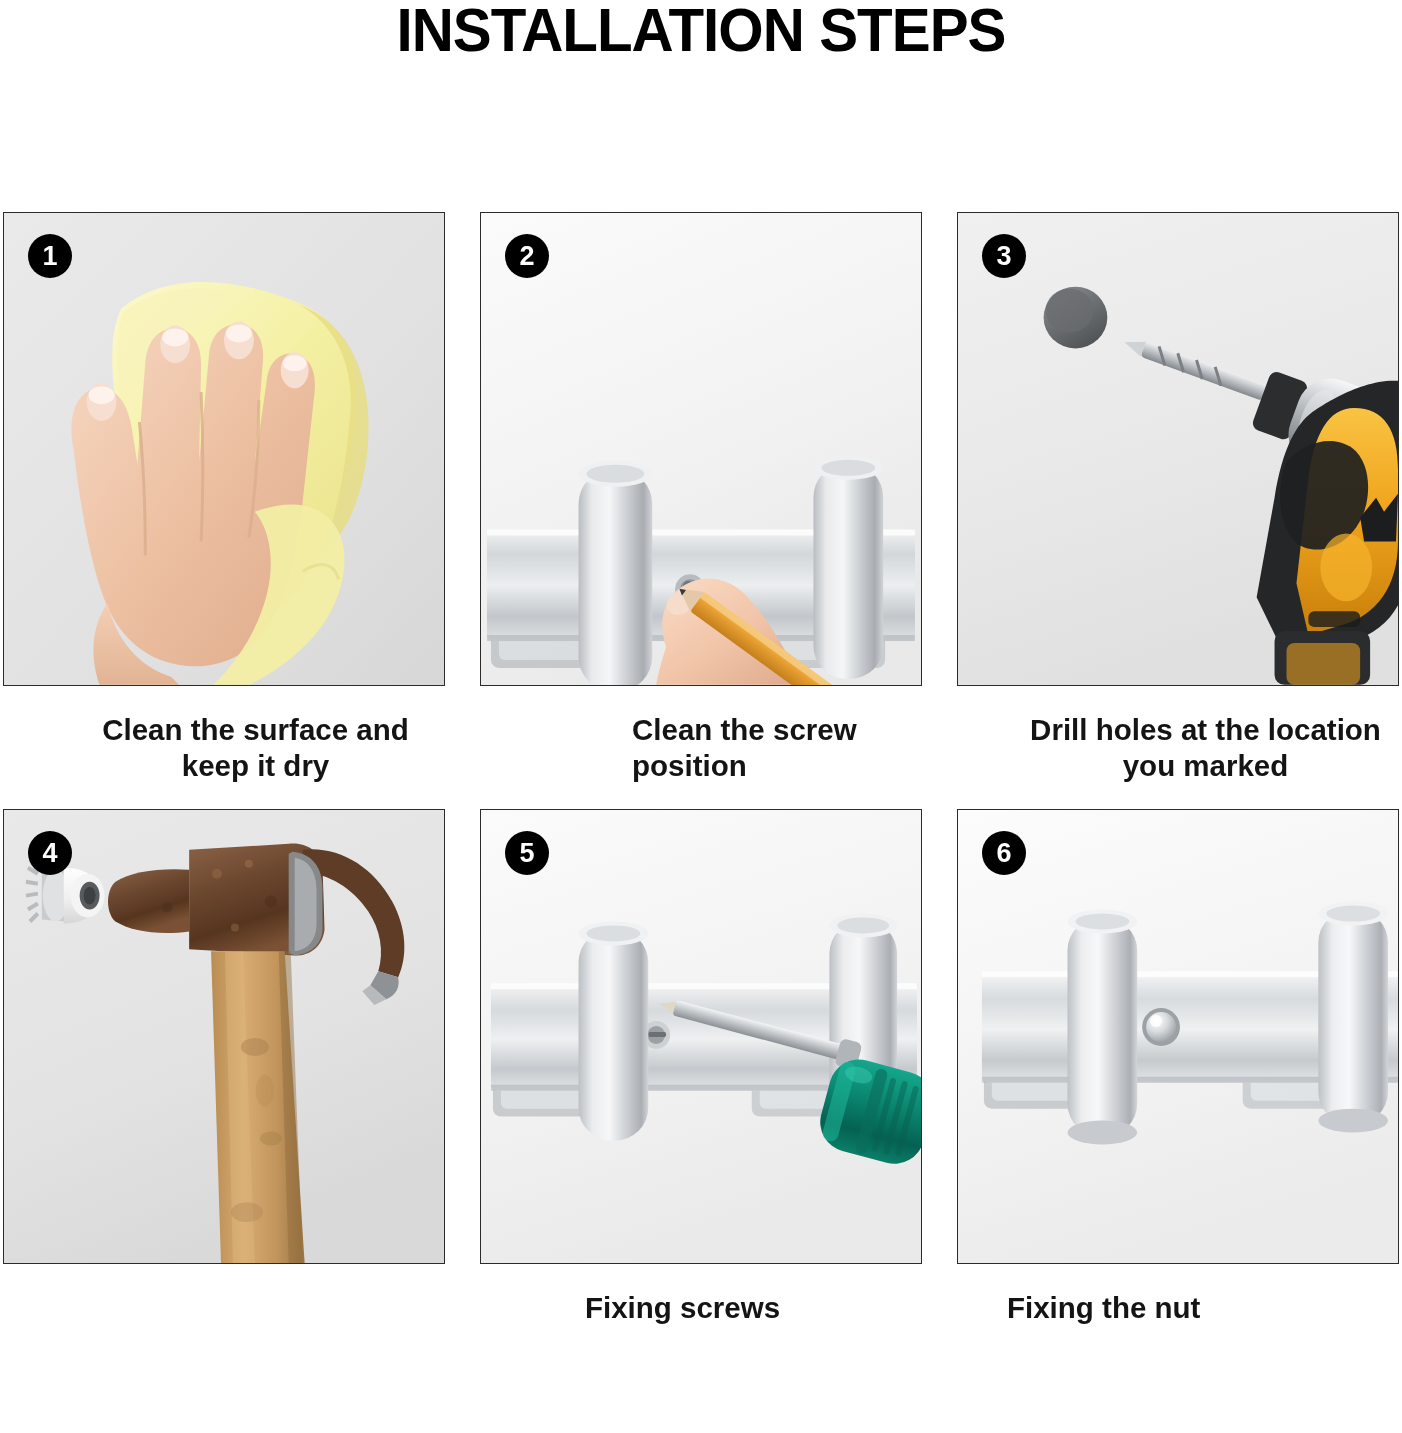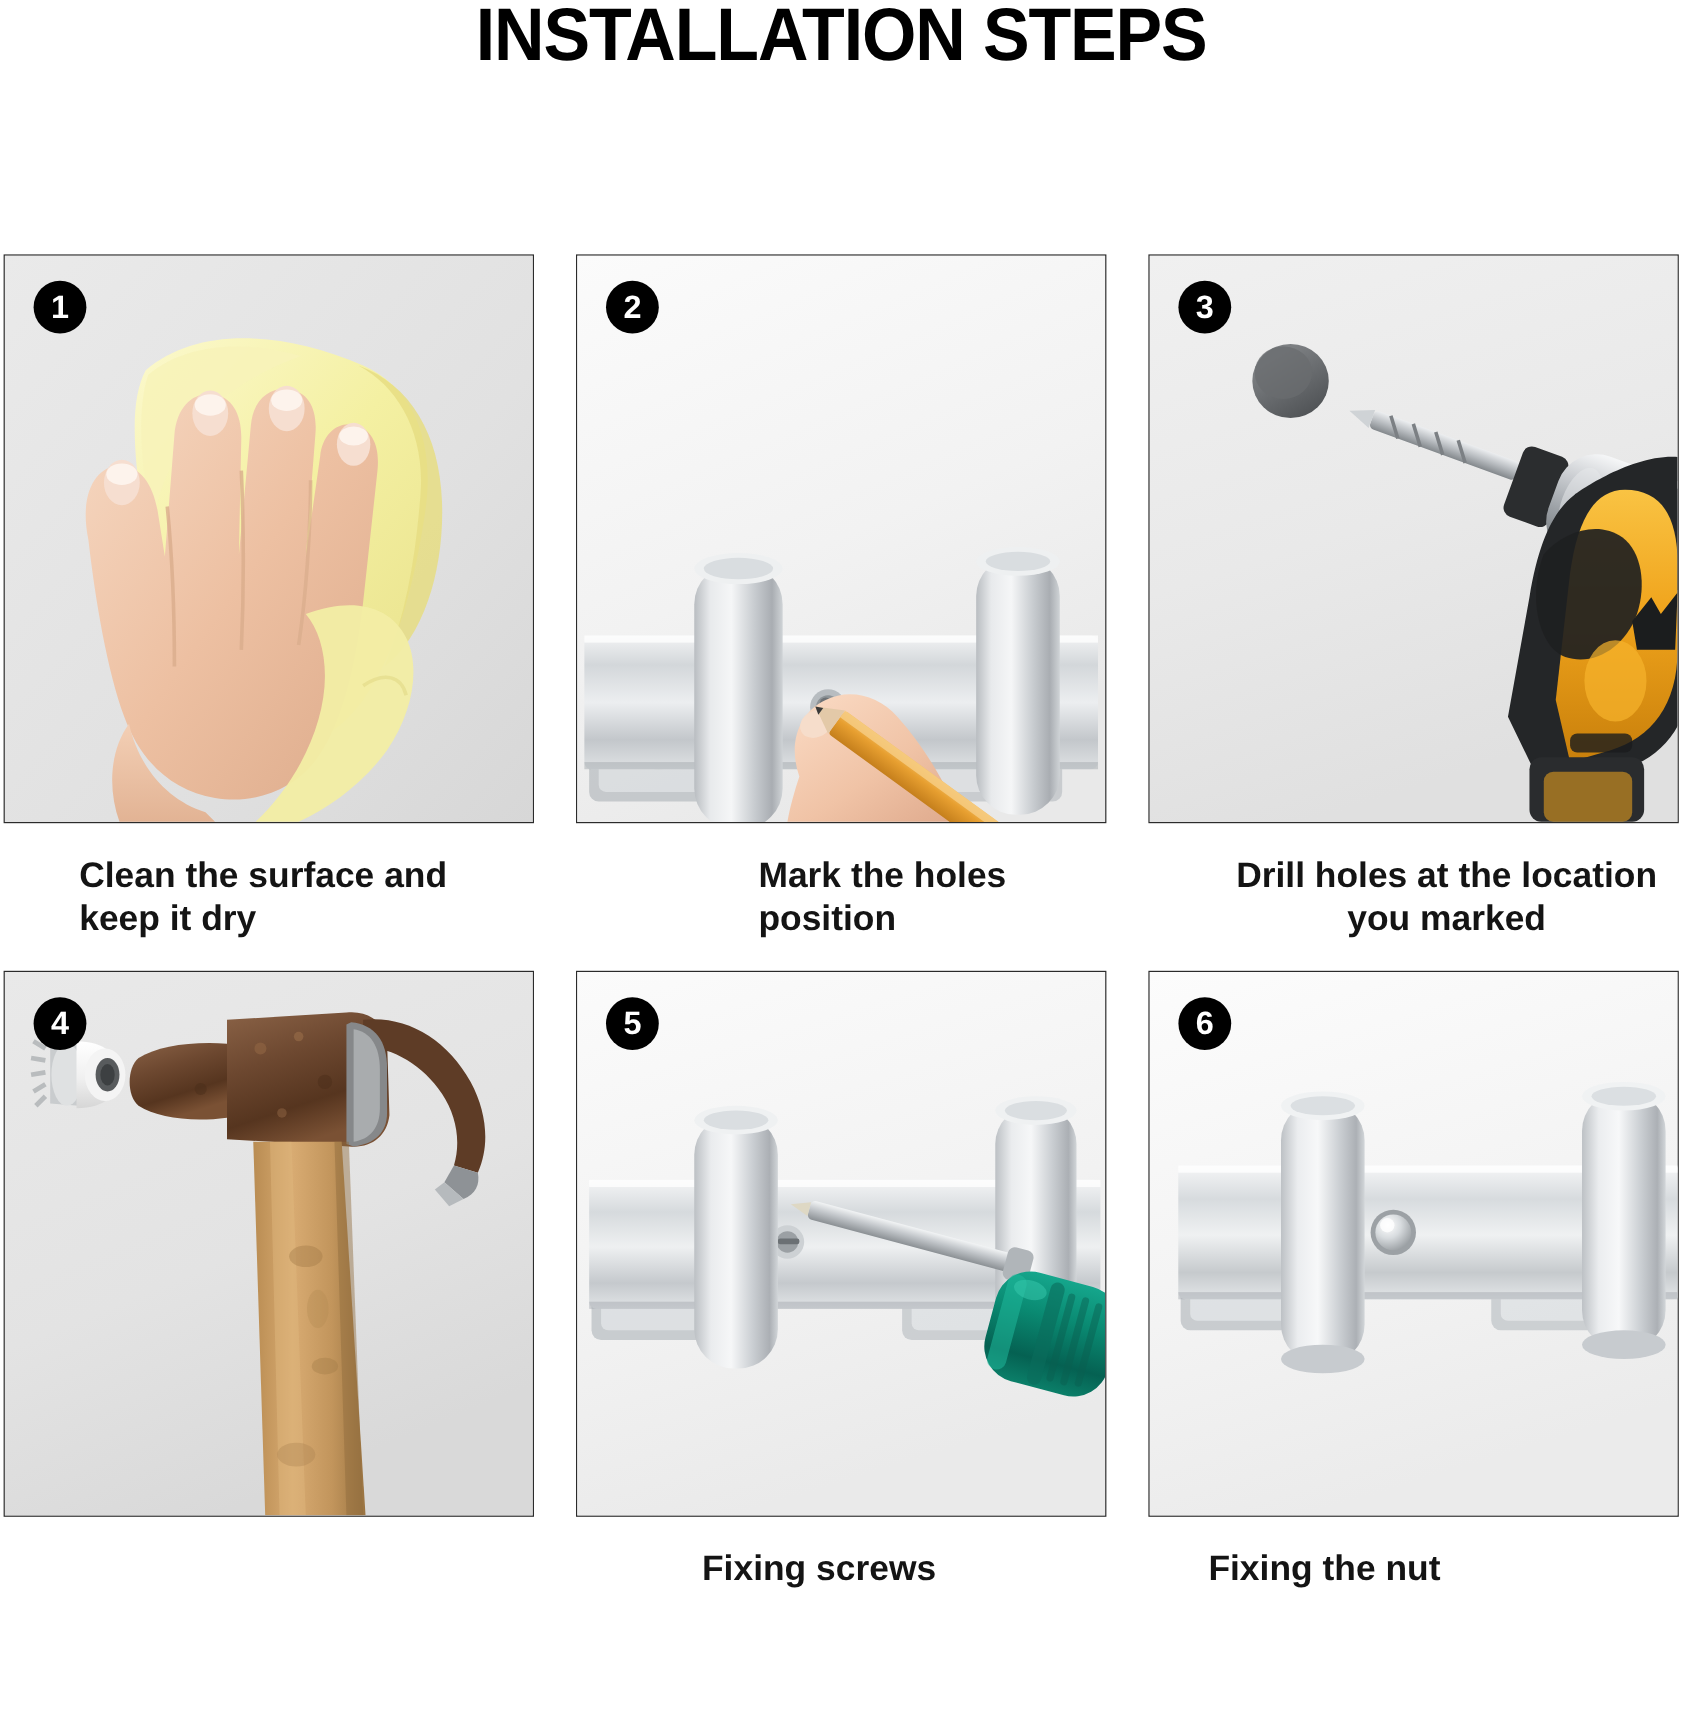--- a/index.html
+++ b/index.html
@@ -89,21 +89,21 @@
   
   .caption {
     font-family: "Liberation Sans", sans-serif;
     font-weight: bold;
     font-size: 29.5px;
     line-height: 1.22;
     color: #141414;
     padding-top: 26px;
     white-space: pre-line;
   }
-  .cap-indent  { padding-left: 63px; }
+  .cap-indent  { padding-left: 63px; text-align: center; }
   .cap-indent2 { padding-left: 55px; text-align: center; }
   .cap-indent3 { padding-left: 50px; }
   .cap-indent4 { padding-left: 28px; }
   .cap-indent5 { padding-left: 152px; }
   .cap-indent6 { padding-left: 105px; }
 
   
   .art { position: absolute; inset: 0; }
   svg.art { display: block; }
 </style>
@@ -259,21 +259,21 @@
 
           <g transform="rotate(36 222 394)">
             <rect x="216" y="382" width="214" height="24" rx="3" fill="url(#pencilG)"></rect>
             <rect x="216" y="382" width="214" height="7" fill="#f6cb81" opacity="0.85"></rect>
             <polygon points="216,382 216,406 194,394" fill="#e3c9a8"></polygon>
             <polygon points="200,391 200,398 194,394" fill="#3a3a3a"></polygon>
             <rect x="406" y="382" width="24" height="24" fill="#b8771b"></rect>
           </g>
         </svg>
       </div>
-      <div class="caption cap-indent5">Mark the holes position</div>
+      <div class="caption cap-indent5">Clean the screw position</div>
       <div class="badge">2</div>
     </div>
 
     <div class="step">
       <div class="photo bg-lgray">
         <svg class="art" viewBox="0 0 442 474" preserveAspectRatio="none">
           <defs>
             <linearGradient id="wall3" x1="0" y1="0" x2="0.3" y2="1">
               <stop offset="0%" stop-color="#f0f0f0"></stop>
                 <stop offset="55%" stop-color="#e9e9e9"></stop>

